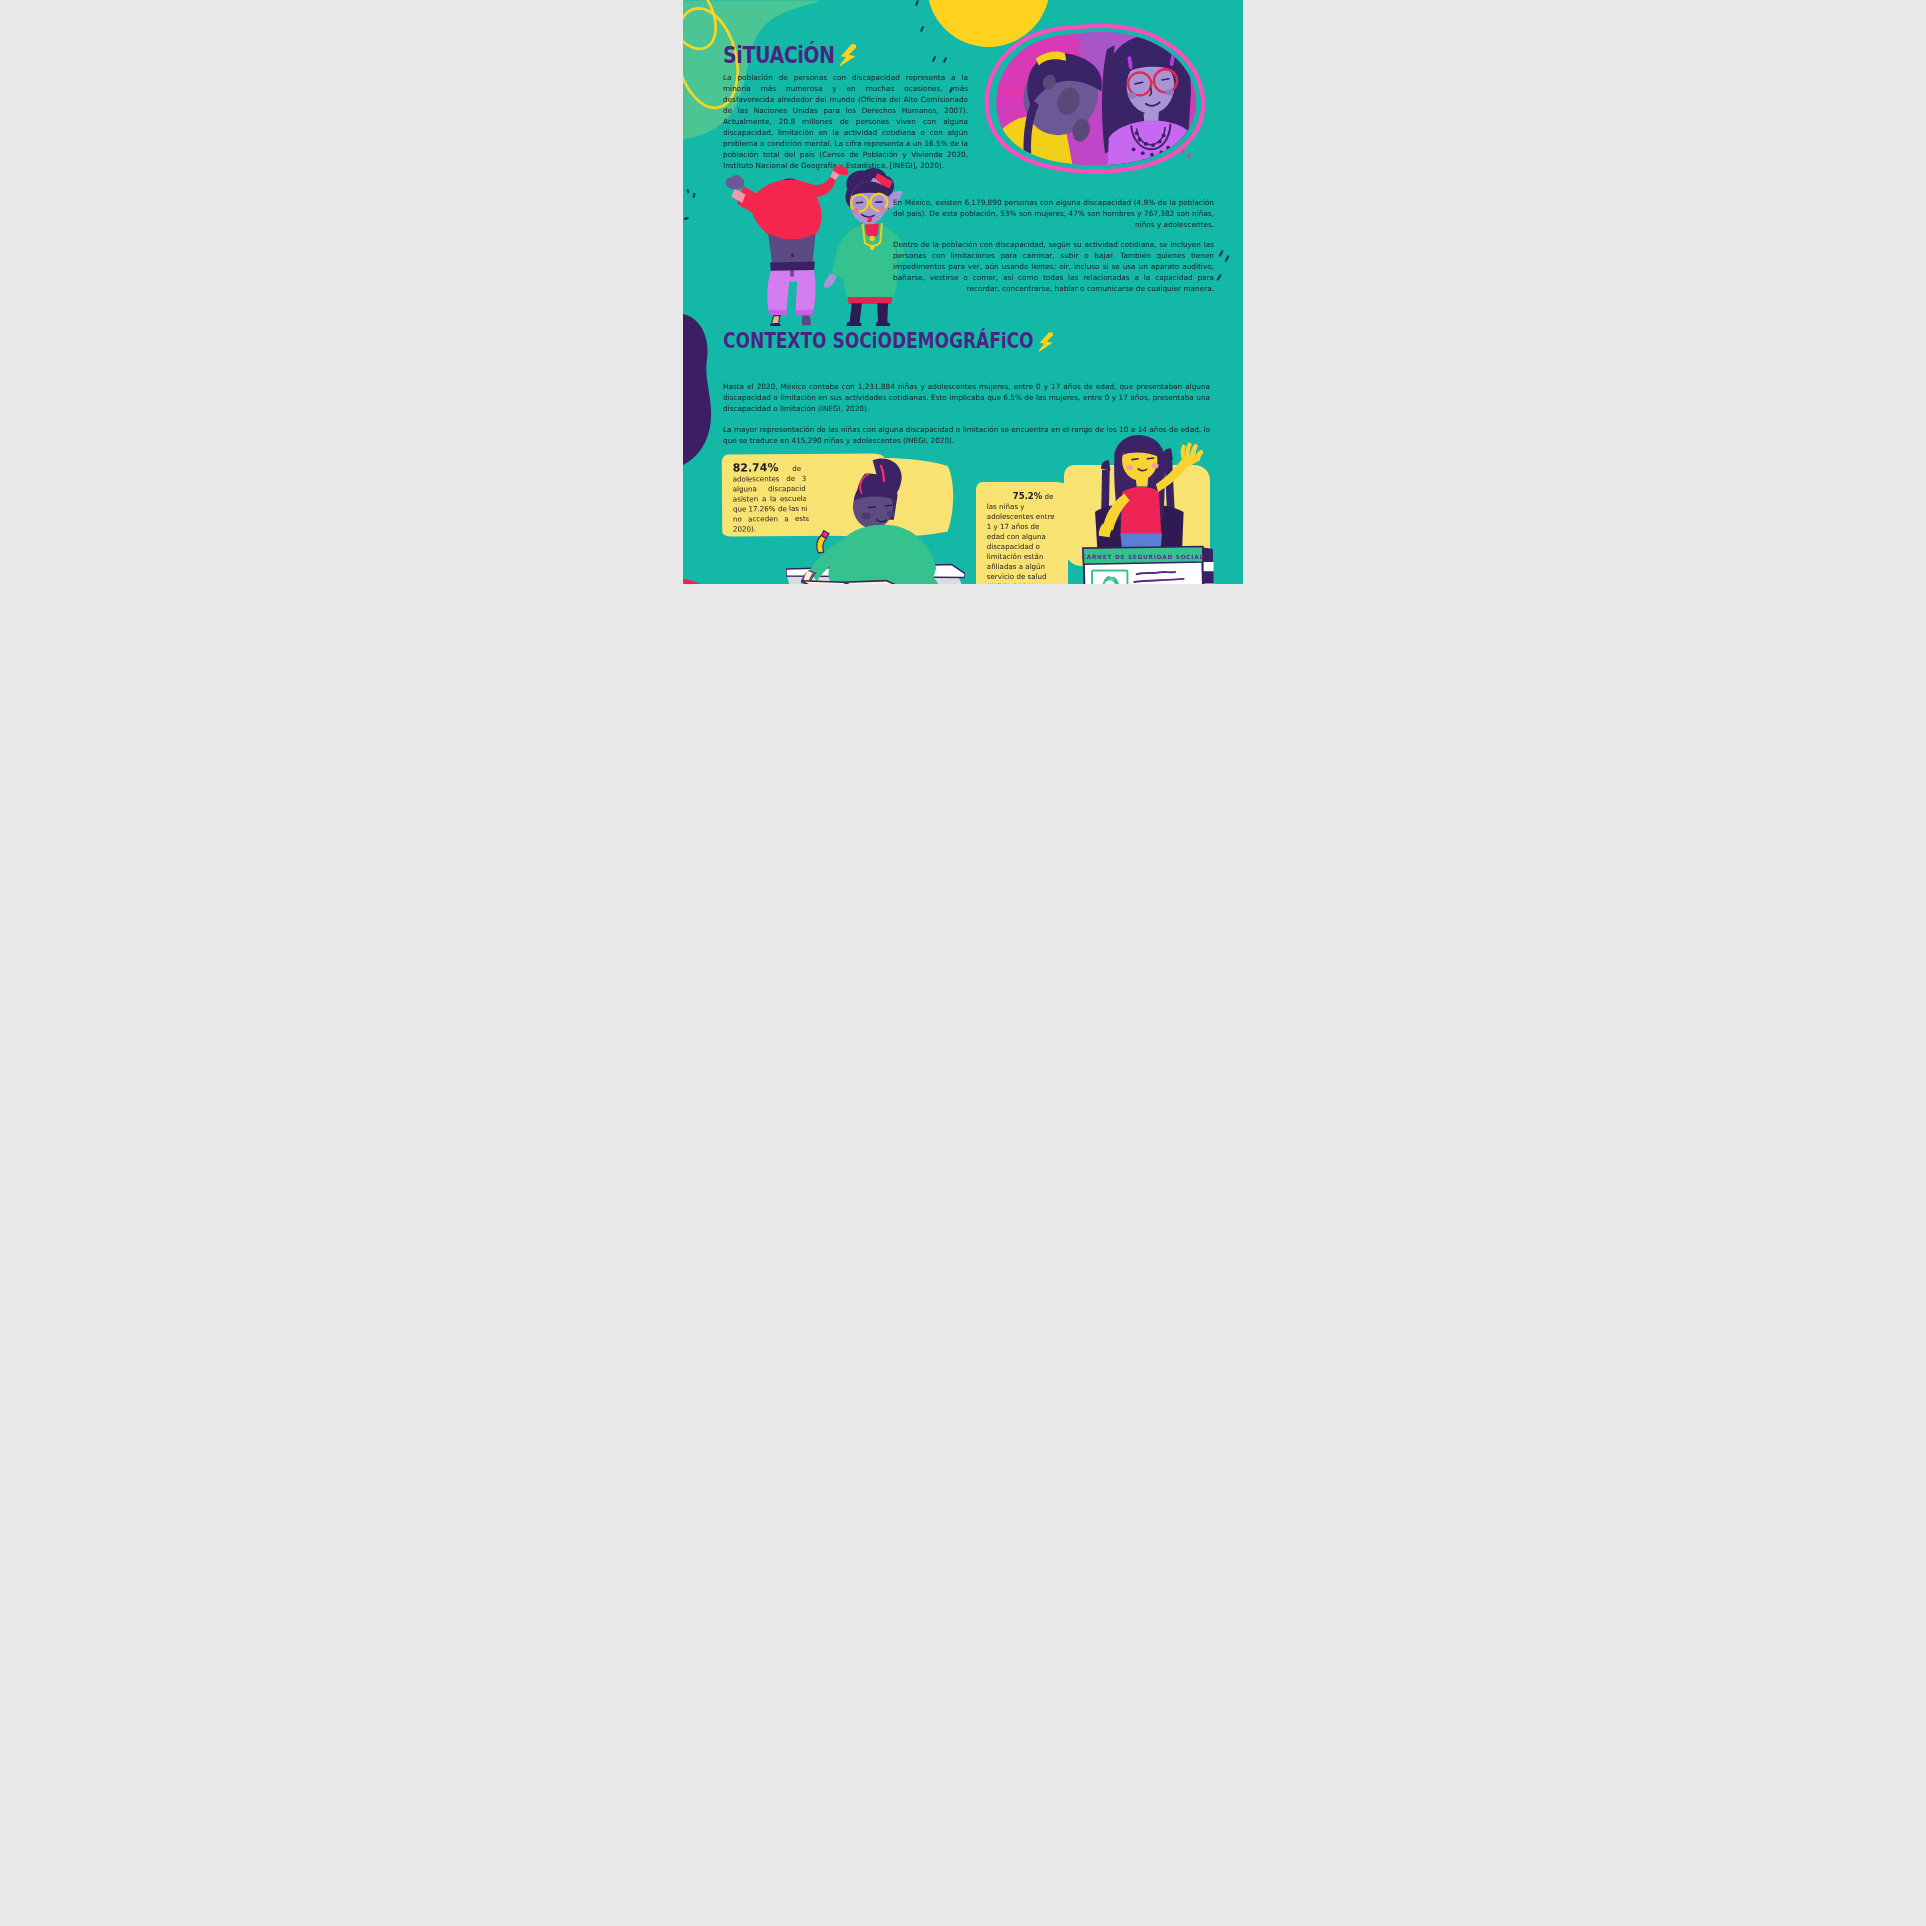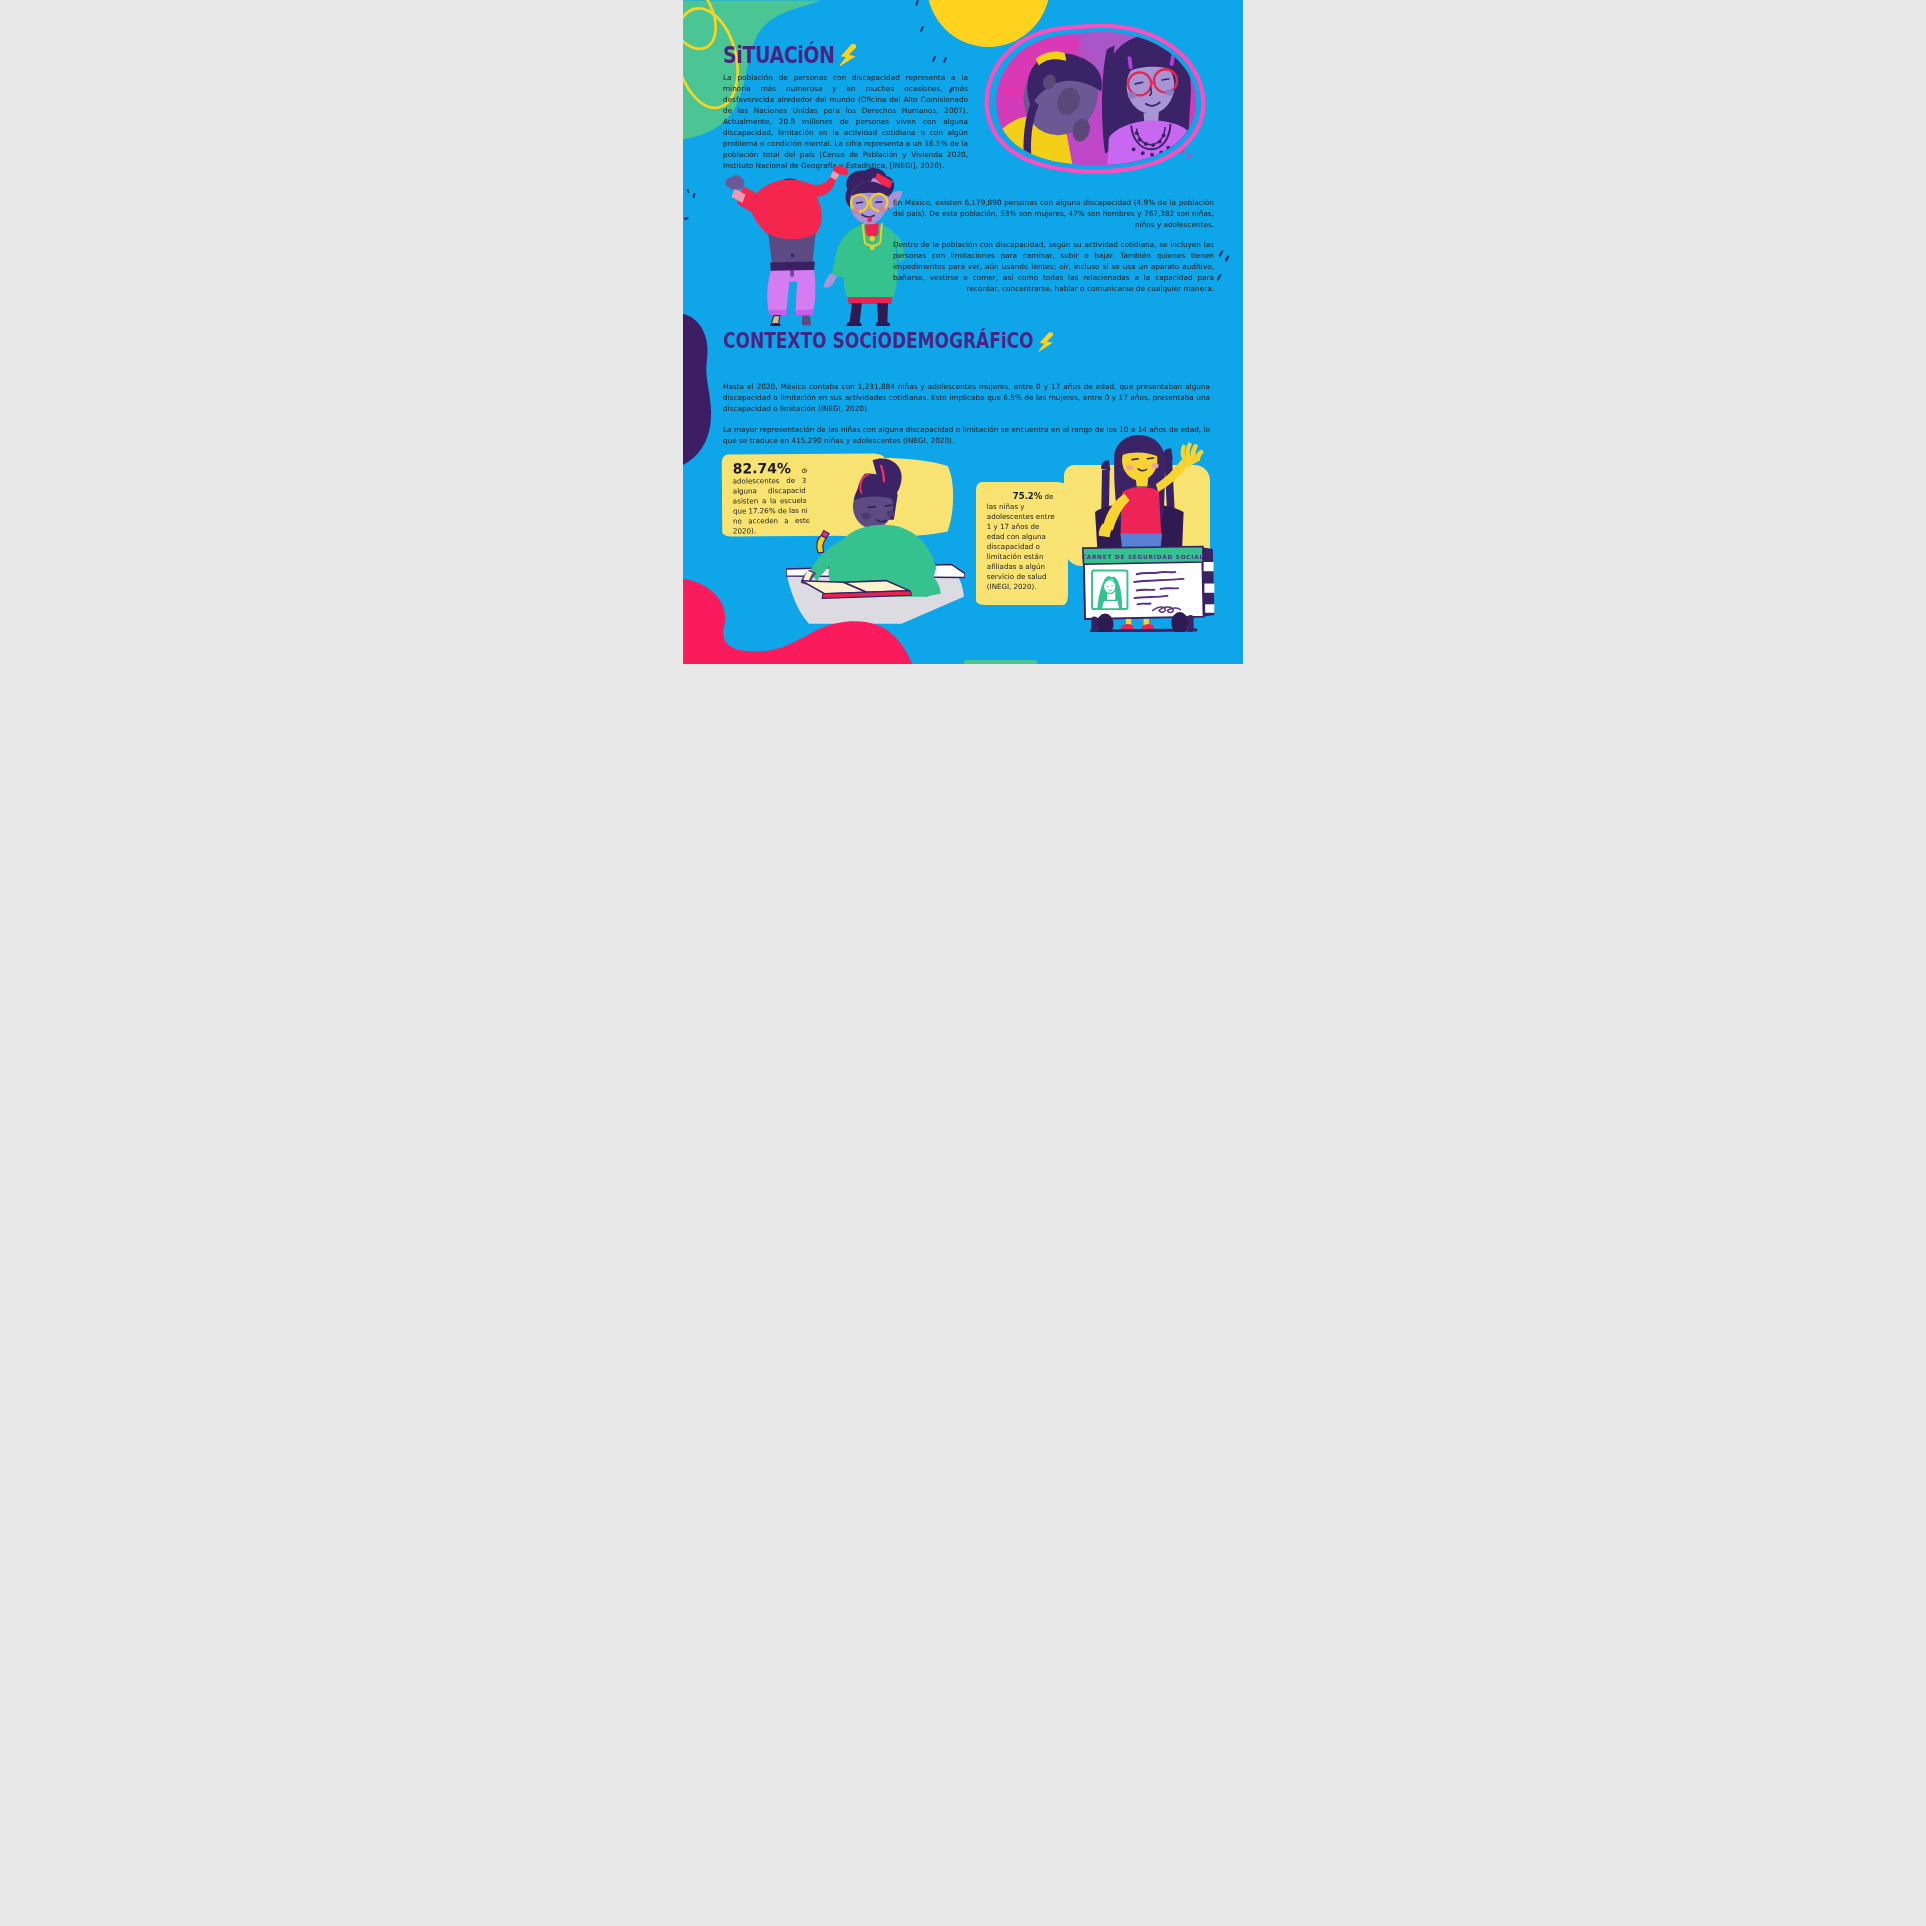--- a/index.html
+++ b/index.html
@@ -1,18 +1,18 @@
 <!DOCTYPE html>
 <html style="font-size:6.2px"><head>
 <meta charset="utf-8">
 <style>
   html,body{margin:0;padding:0;background:#e8e8e8;}
   .page{
-    position:relative;width:560px;height:664px;margin:0 auto;
-    background:#0ea5e9;overflow:hidden;
+    position:relative;width:560px;height:584px;margin:0 auto;
+    background:#14b8a6;overflow:hidden;
     font-family:"DejaVu Sans",sans-serif;color:#1c1c1c;
   }
   .abs{position:absolute;}
   .display-title{
     font-weight:800;color:#4a2383;letter-spacing:-0.4px;
     transform:scaleY(1.22);transform-origin:left top;
     white-space:nowrap;
   }
   .title-row{display:flex;align-items:flex-start;gap:5.4px;}
   .para{font-size:7.3px;line-height:11px;text-align:justify;margin:0;}
@@ -198,21 +198,21 @@
       <polygon points="24,0 2,38 16,38 0,70 40,30 22,30 42,0" fill="#fdd21c" transform="rotate(12 21 36)"></polygon>
     </svg>
   </div>
 
   <p class="para abs" style="left:40px;top:381px;width:487px;">Hasta el 2020, México contaba con 1,231,884 niñas y adolescentes mujeres, entre 0 y 17 años de edad, que presentaban alguna discapacidad o limitación en sus actividades cotidianas. Esto implicaba que 6.5% de las mujeres, entre 0 y 17 años, presentaba una discapacidad o limitación (INEGI, 2020).</p>
 
   <p class="para abs" style="left:40px;top:424px;width:487px;">La mayor representación de las niñas con alguna discapacidad o limitación se encuentra en el rango de los 10 a 14 años de edad, lo que se traduce en 415,290 niñas y adolescentes (INEGI, 2020).</p>
 
   <div class="abs highlight-box" style="left:39px;top:454px;width:163px;height:82px;transform:rotate(-0.4deg);">
     <p class="para" style="text-align:justify;font-size:7.1px;line-height:10px;">
-      <span class="stat" style="font-size:14px;">82.74%</span>
+      <span class="stat" style="font-size:11px;">82.74%</span>
       <span>de las niñas y adolescentes de 3 a 17 años con alguna discapacidad o limitación asisten a la escuela. Esto quiere decir que 17.26% de las niñas y adolescentes no acceden a este derecho (INEGI, 2020).</span>
     </p>
   </div>
 
   <svg class="abs" style="left:103px;top:458px;" width="179" height="166" viewBox="0 0 465 430">
     <path d="M60,10 C160,-8 340,-6 420,20 C440,60 438,140 420,190 C330,210 140,210 70,190 C48,140 46,60 60,10 Z" fill="#f8e372"></path>
     <path d="M0,290 L420,278 C450,300 460,330 462,360 L300,430 L60,430 C30,400 8,340 0,290 Z" fill="#dddbe2"></path>
     <path d="M0,288 L430,276 L465,300 L465,310 L0,306 Z" fill="#ffffff" stroke="#3a2163" stroke-width="4"></path>
     <g>
       <path d="M205,40 C190,55 180,90 182,120 L200,160 L280,160 L290,95 C280,60 250,35 205,40 Z" fill="#3b2366"></path>

